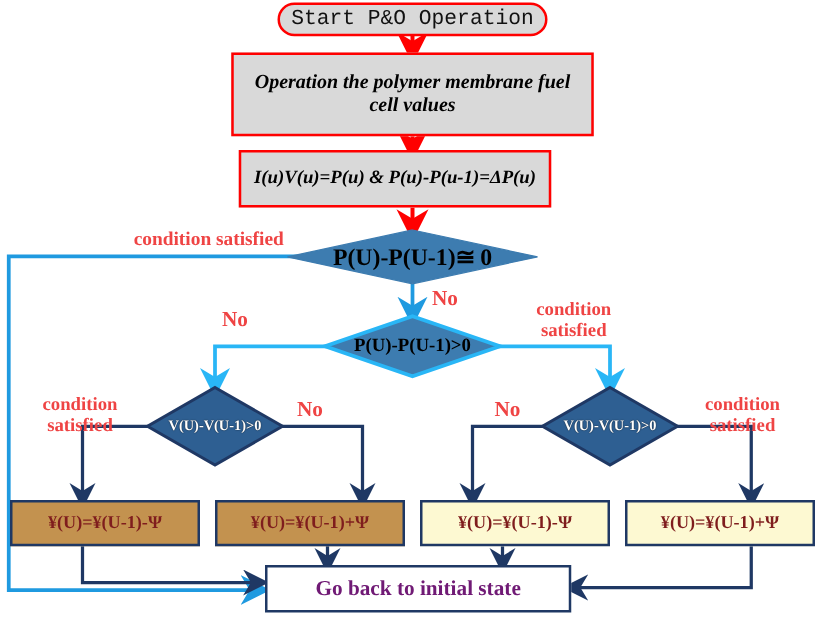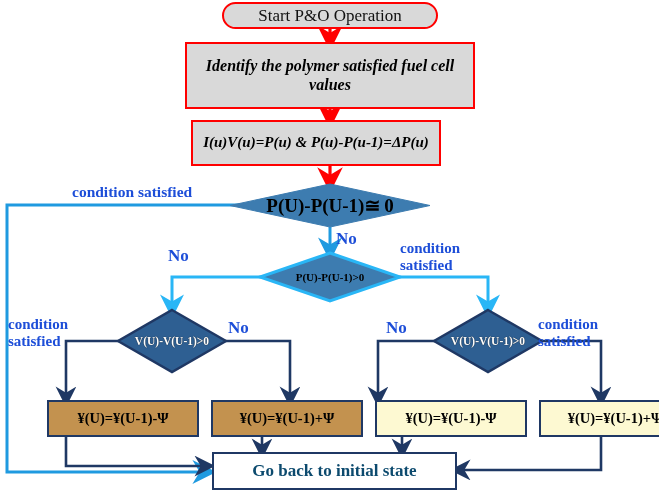--- a/index.html
+++ b/index.html
@@ -9,56 +9,56 @@
   }
   #stage{position:relative;width:659px;height:498px;background:#fff;}
 
   svg#wires{position:absolute;left:0;top:0;width:659px;height:498px;}
 
   .node{position:absolute;box-sizing:border-box;display:flex;align-items:center;justify-content:center;text-align:center;}
 
   
   .terminator{
     border:2.5px solid #ff0000;background:#d9d9d9;border-radius:22px;
-    font-size:17px;color:#111;font-family:Liberation Serif, serif;
+    font-size:17px;color:#111;font-family:Liberation Mono, monospace;
   }
 
   
   .proc-red{
     border:2.5px solid #ff0000;background:#d9d9d9;
     font-weight:bold;font-style:italic;color:#000;
     font-family:"Liberation Serif",serif;line-height:1.18;
   }
 
   
   .diamond{background:transparent;}
   .diamond .dlabel{
     position:relative;z-index:3;font-weight:bold;color:#000;
     font-family:"Liberation Serif",serif;white-space:nowrap;
   }
 
   
   .res{
-    border:2.5px solid #1f3864;font-weight:bold;color:#000000;
-    font-family:"Liberation Serif",serif;white-space:nowrap;margin-left:39px;
+    border:2.5px solid #1f3864;font-weight:bold;color:#7f1d1d;
+    font-family:"Liberation Serif",serif;white-space:nowrap;
   }
   .res.tan{background:#c3924f;}
   .res.cream{background:#fdf9d2;}
 
   
   .final{
     border:2.5px solid #1f3864;background:#ffffff;
-    font-weight:bold;color:#0c4a6e;font-size:17px;
+    font-weight:bold;color:#701a75;font-size:17px;
     font-family:"Liberation Serif",serif;
   }
 
   
   .lbl{
-    position:absolute;font-weight:bold;color:#1d4ed8;
-    font-family:"Liberation Serif",serif;line-height:1.12;
+    position:absolute;font-weight:bold;color:#ef4444;
+    font-family:"Liberation Serif",serif;text-align:center;line-height:1.12;
     white-space:pre-line;
   }
 </style>
 </head>
 <body>
 
 <div id="stage">
 
   <svg id="wires" viewBox="0 0 659 498">
     <defs>
@@ -113,33 +113,33 @@
     <polygon points="172,310 226,341 172,372 118,341" fill="#2e5f92" stroke="#1f3864" stroke-width="2.4"></polygon>
 
     <polygon points="488,310 542,341 488,372 434,341" fill="#2e5f92" stroke="#1f3864" stroke-width="2.4"></polygon>
   </svg>
 
   <div class="node terminator" style="left:222px;top:2px;width:216px;height:27px;">
     <span>Start P&amp;O Operation</span>
   </div>
 
   <div class="node proc-red" style="left:185px;top:42px;width:290px;height:67px;font-size:16px;padding:0 8px;">
-    <span>Identify the polymer satisfied fuel cell values</span>
+    <span>Operation the polymer membrane fuel cell values</span>
   </div>
 
   <div class="node proc-red" style="left:191px;top:120px;width:250px;height:46px;font-size:15px;padding:0 6px;">
     <span>I(u)V(u)=P(u) &amp; P(u)-P(u-1)=ΔP(u)</span>
   </div>
 
   <div class="node diamond" style="left:230px;top:184px;width:200px;height:43px;">
     <span class="dlabel" style="font-size:19px;">P(U)-P(U-1)≅ 0</span>
   </div>
 
   <div class="node diamond" style="left:260px;top:253px;width:140px;height:48px;">
-    <span class="dlabel" style="font-size:11px;">P(U)-P(U-1)&gt;0</span>
+    <span class="dlabel" style="font-size:15px;">P(U)-P(U-1)&gt;0</span>
   </div>
 
   <div class="node diamond" style="left:108px;top:310px;width:128px;height:62px;">
     <span class="dlabel" style="font-size:11.5px;color:#fff;text-shadow:0 0 1px #000;">V(U)-V(U-1)&gt;0</span>
   </div>
 
   <div class="node diamond" style="left:424px;top:310px;width:128px;height:62px;">
     <span class="dlabel" style="font-size:11.5px;color:#fff;text-shadow:0 0 1px #000;">V(U)-V(U-1)&gt;0</span>
   </div>
 

